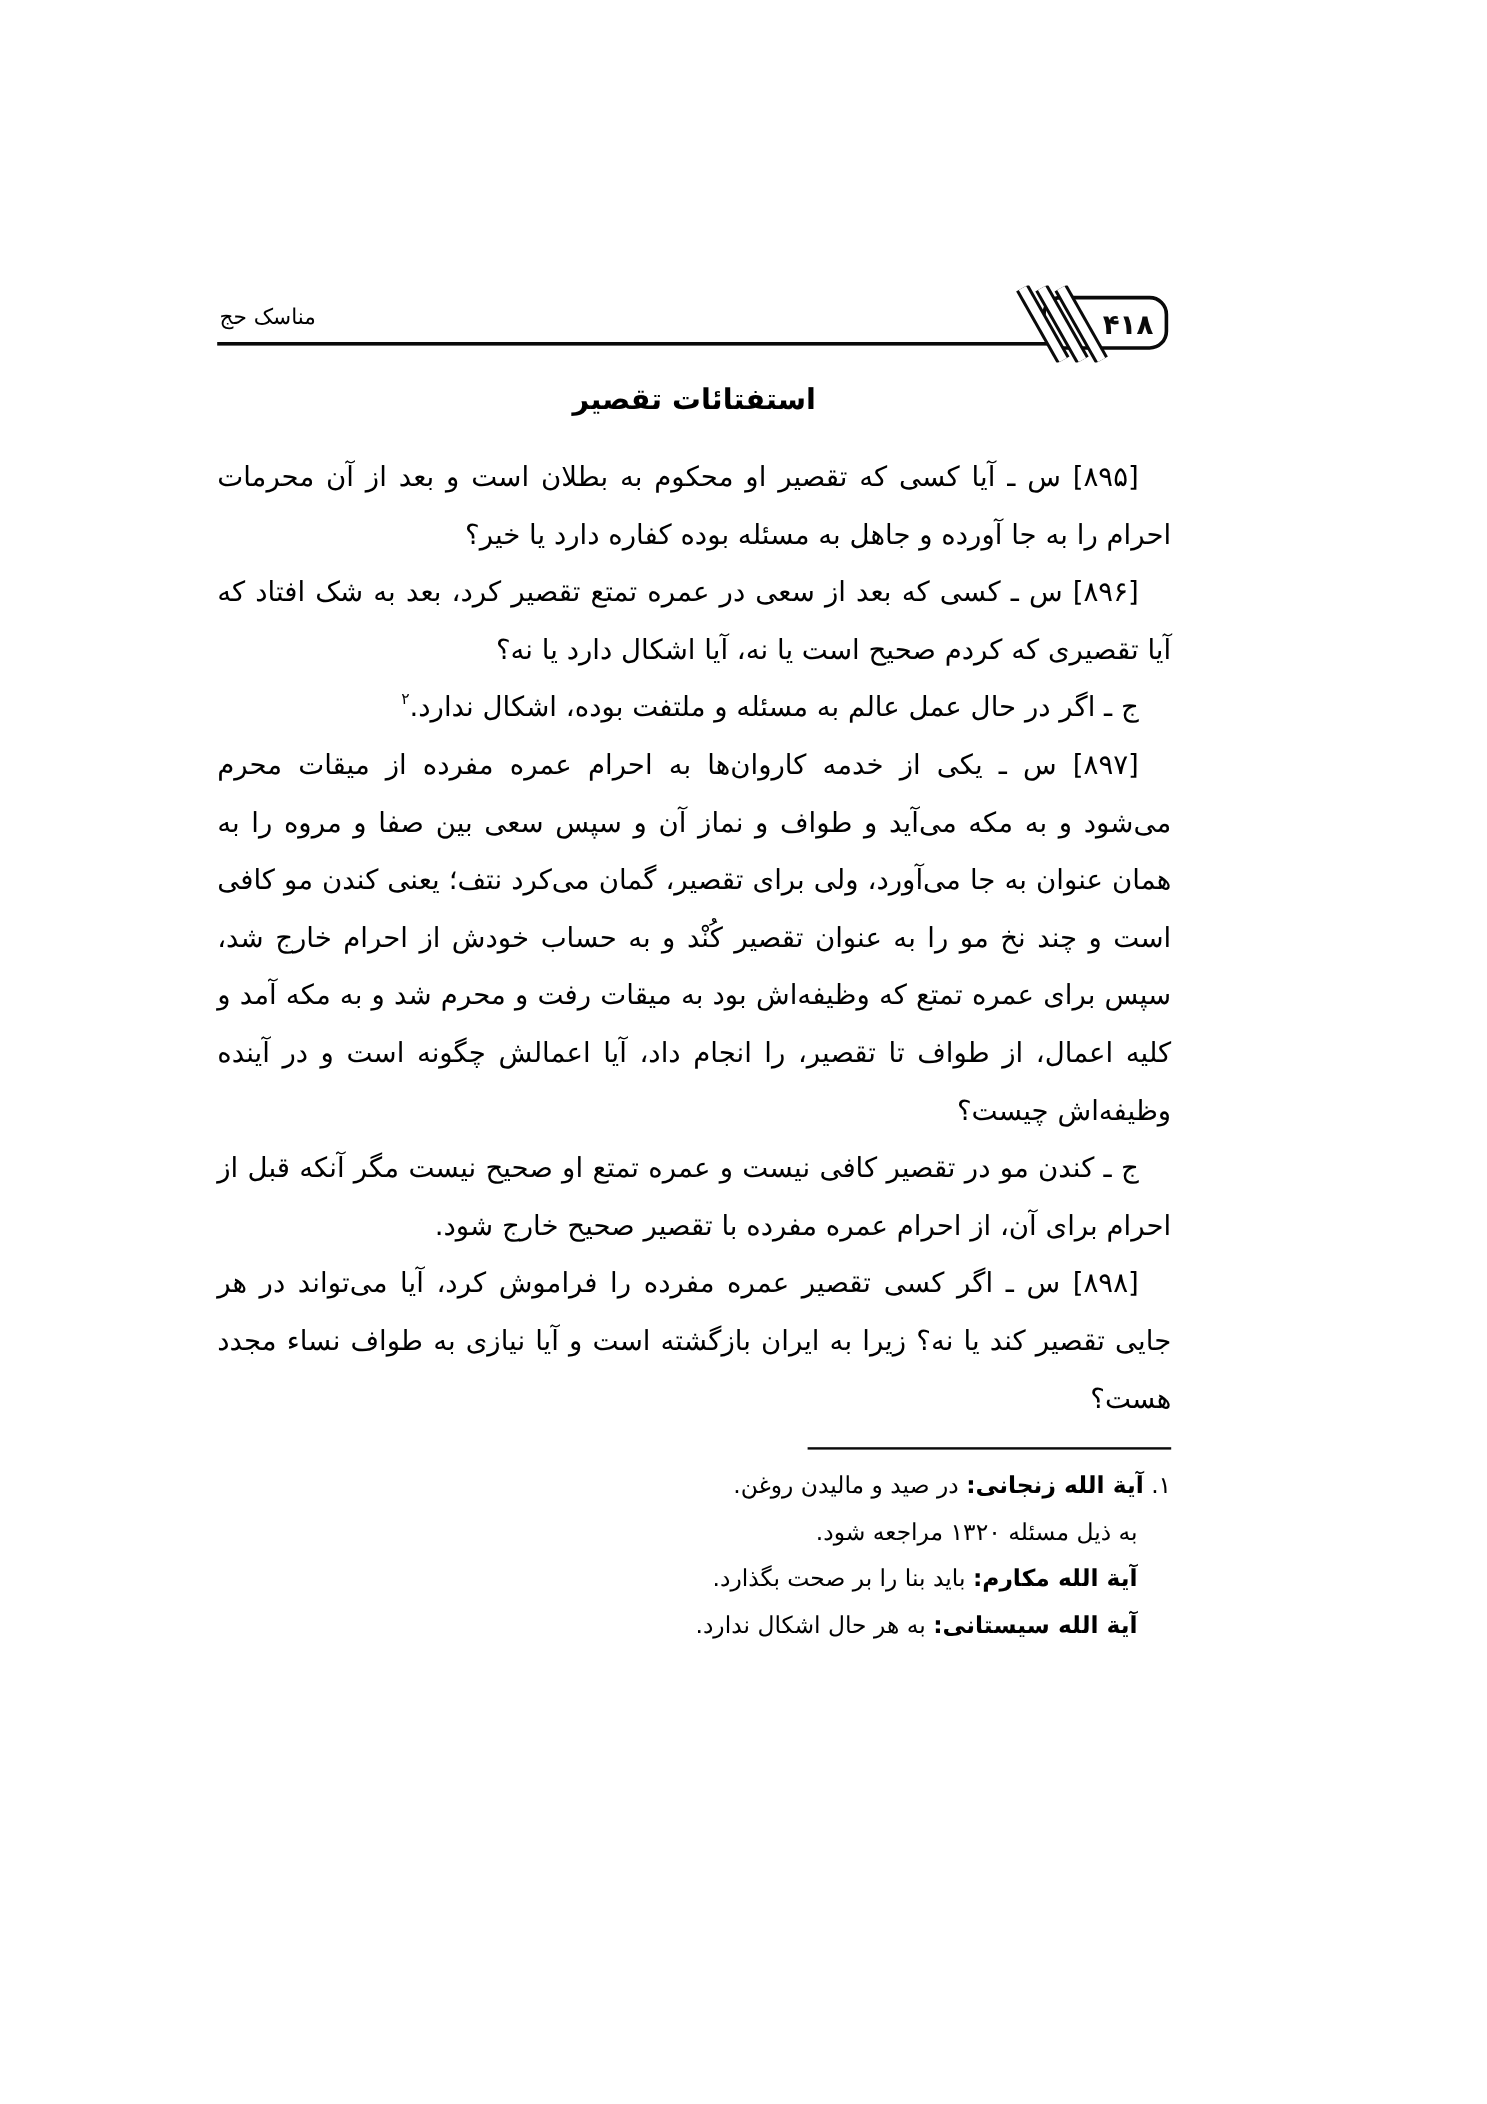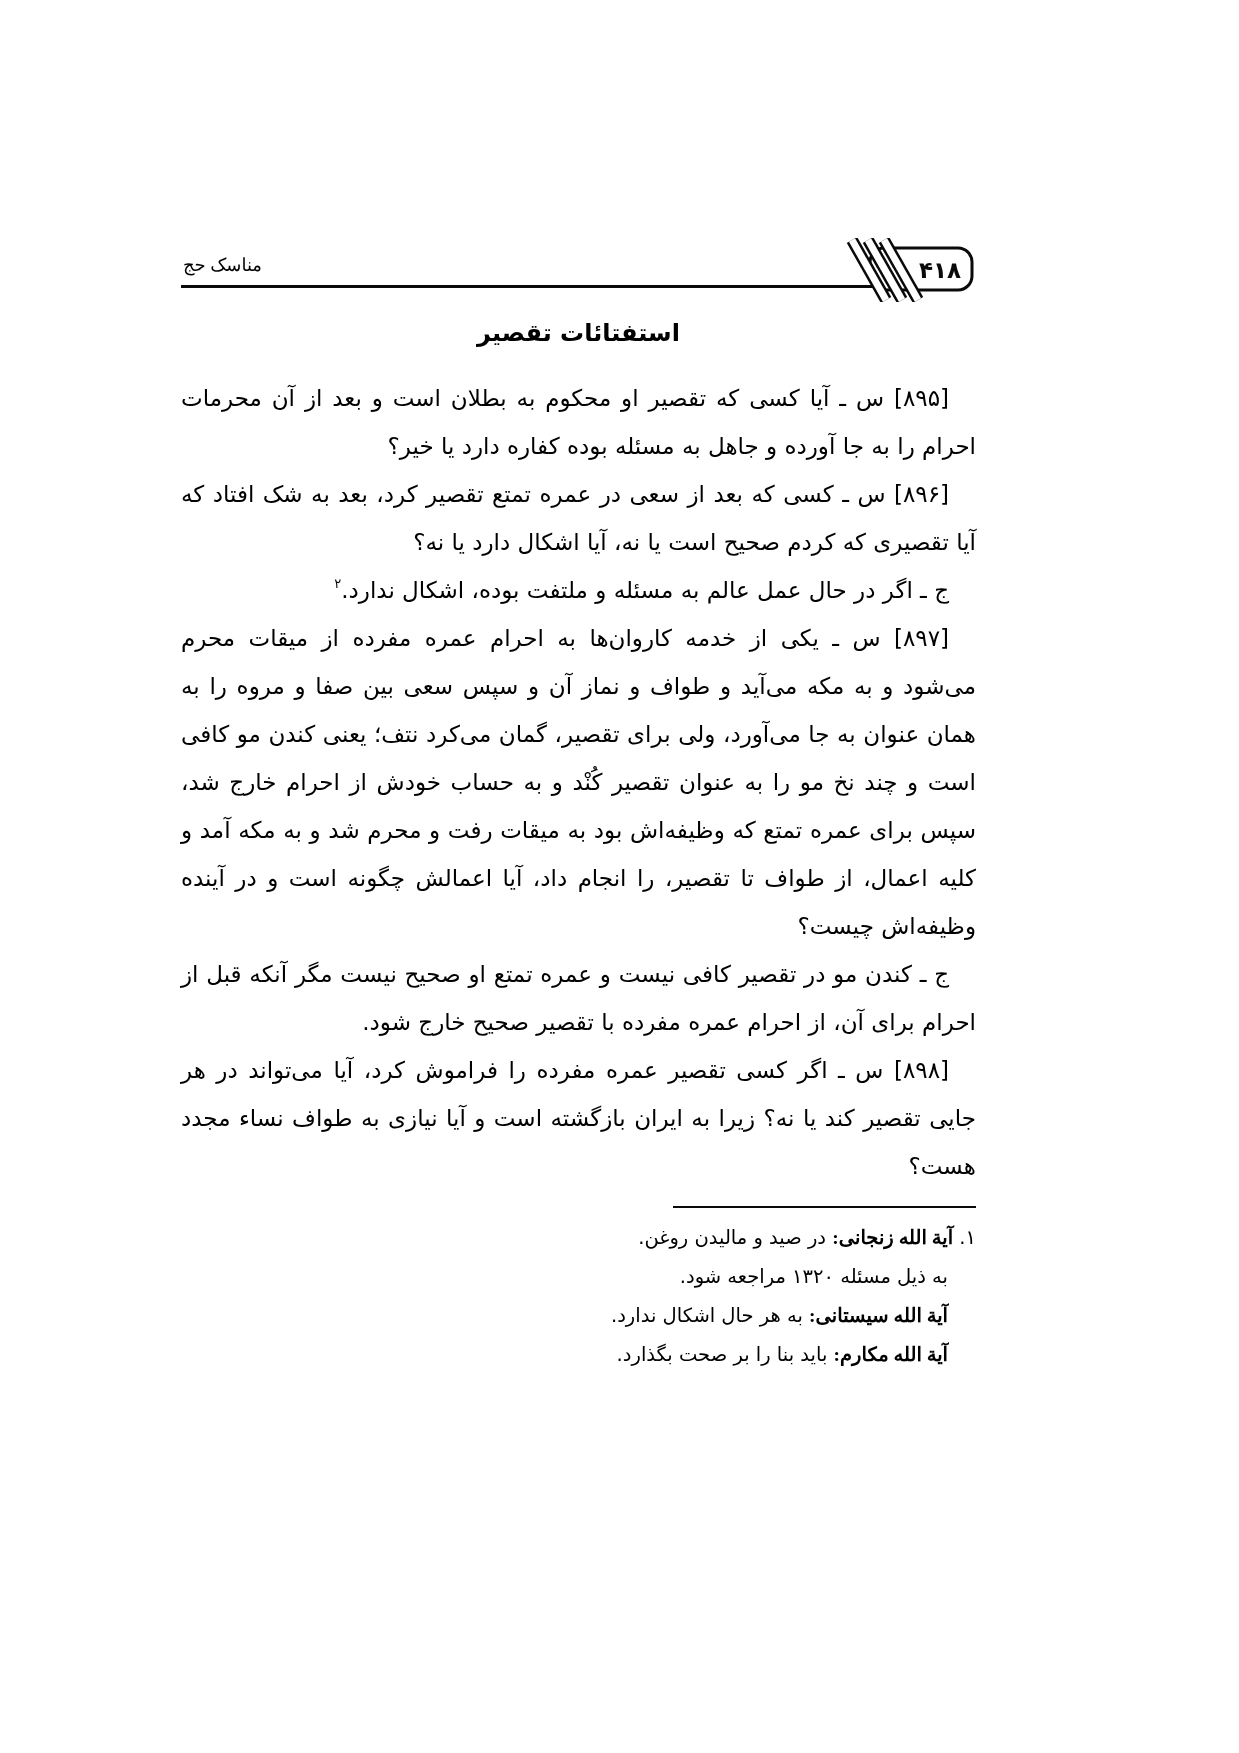--- a/index.html
+++ b/index.html
@@ -8,21 +8,21 @@
     font-family: "DejaVu Sans", sans-serif;
     color: #000;
     position: relative;
     overflow: hidden;
   }
   .page { position: absolute; inset: 0; background: #fff; }
 
   
   .book-title {
     position: absolute; left: 183px; top: 254px;
-    font-size: 18px; direction: rtl; font-family: Liberation Serif, serif;
+    font-size: 18px; direction: rtl;
   }
   .header-rule {
     position: absolute; left: 181px; top: 285px;
     width: 727px; height: 3px; background: #0a0a0a;
   }
   .badge-svg { position: absolute; left: 822px; top: 238px; width: 160px; height: 64px; }
 
   
   .content {
     position: absolute; left: 181px; top: 302px; width: 795px;
@@ -39,21 +39,21 @@
     text-align: justify;
     text-indent: 27px;
   }
   p.qa-par .lead { font-weight: normal; }
   sup.fn-ref { font-size: 13px; line-height: 0; vertical-align: 10px; }
 
   
   .footnotes { margin-top: 16px; font-size: 19.5px; line-height: 39px; }
   .fn-sep { width: 303px; height: 2px; background: #0a0a0a; margin-bottom: 10px; }
   .footnotes p { margin: 0; text-align: justify; }
-  .footnotes b { font-weight: bold; font-family: Liberation Serif, serif; }
+  .footnotes b { font-weight: bold; }
   p.fn-cont { padding-right: 28px; }
   p.fn-hang { padding-right: 28px; text-indent: -28px; }
   p.fn-sub  { padding-right: 28px; }
 </style>
 </head>
 <body>
 
 <div class="page">
 
   <div class="book-title">مناسک حج</div>
@@ -84,18 +84,18 @@
     <p class="qa-par"><span class="lead">ج</span> <span>ـ کندن مو در تقصیر کافی نیست و عمره تمتع او صحیح نیست مگر آنکه قبل از احرام برای آن، از احرام عمره مفرده با تقصیر صحیح خارج شود.</span></p>
 
     <p class="qa-par"><span class="lead"><span>[۸۹۸]</span> <span>س</span></span> <span>ـ اگر کسی تقصیر عمره مفرده را فراموش کرد، آیا می‌تواند در هر جایی تقصیر کند یا نه؟ زیرا به ایران بازگشته است و آیا نیازی به طواف نساء مجدد هست؟</span></p>
 
     <div class="footnotes">
       <div class="fn-sep"></div>
 
       <p><span>۱.</span> <b>آیة الله زنجانی:</b> <span>در صید و مالیدن روغن.</span></p>
       <p class="fn-cont">به ذیل مسئله ۱۳۲۰ مراجعه شود.</p>
 
+      <p class="fn-sub"><b>آیة الله مکارم:</b> <span>باید بنا را بر صحت بگذارد.</span></p>
       <p class="fn-sub"><b>آیة الله سیستانی:</b> <span>به هر حال اشکال ندارد.</span></p>
-      <p class="fn-sub"><b>آیة الله مکارم:</b> <span>باید بنا را بر صحت بگذارد.</span></p>
     </div>
 
   </div>
 </div>
 
 </body></html>

